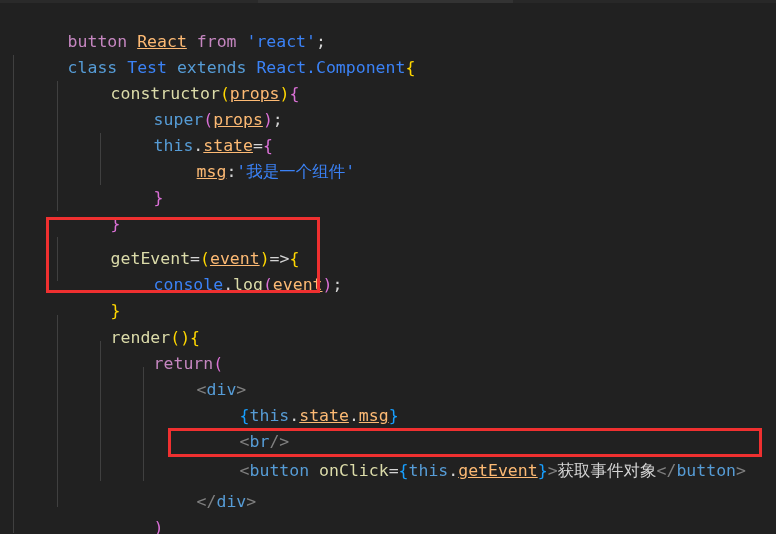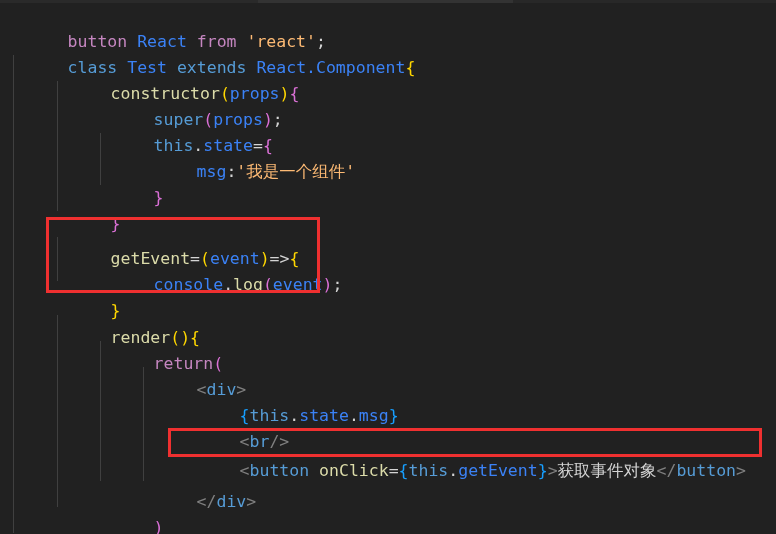--- a/index.html
+++ b/index.html
@@ -51,23 +51,23 @@
     white-space: pre;
     letter-spacing: 0px;
     color: #d4d4d4;
   }
   .line .pad { color: transparent; }
 
   
   .kw       { color: #c586c0; }  
   .kw2      { color: #569cd6; }  
   .type     { color: #3b82f6; }  
-  .var      { color: #3b82f6; }  
+  .var      { color: #fdba74; text-decoration: underline; }  
   .fn       { color: #dcdcaa; }  
-  .str      { color: #fdba74; }  
+  .str      { color: #3b82f6; }  
   .punc     { color: #d4d4d4; }
   .brk-y    { color: #ffd700; }
   .brk-p    { color: #da70d6; }
   .brk-b    { color: #179fff; }
   .gray     { color: #808080; }
   .txt      { color: #d4d4d4; }
 
   
   .redbox {
     position: absolute;

